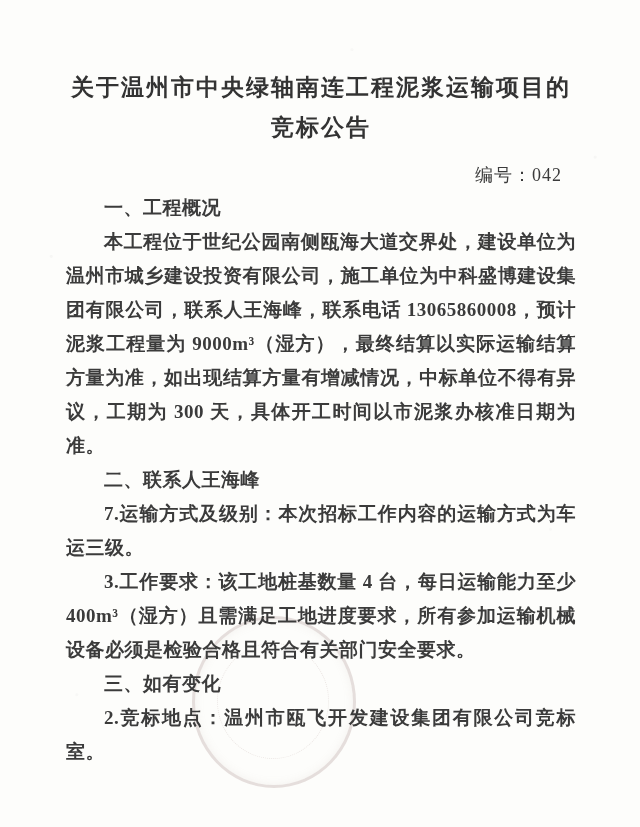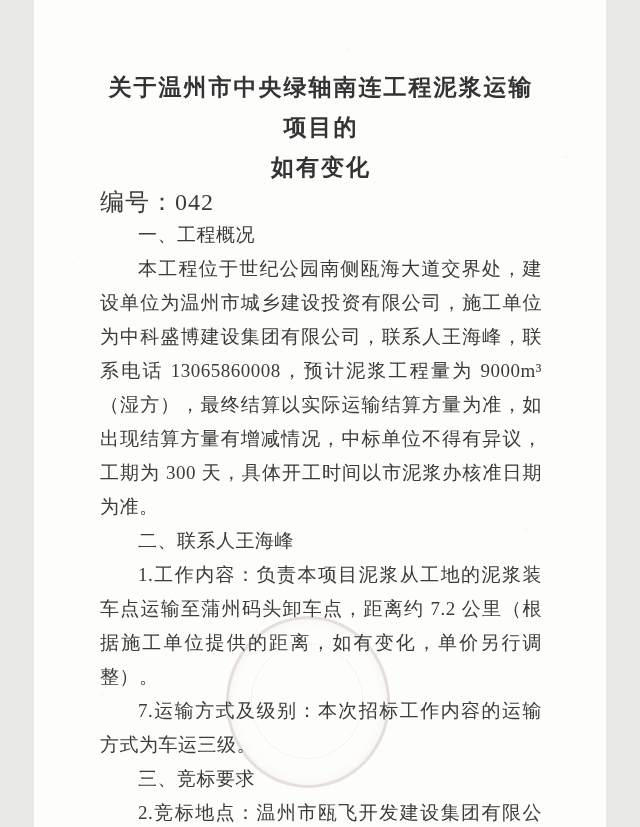--- a/index.html
+++ b/index.html
@@ -2,21 +2,21 @@
 <html><head>
 <meta charset="utf-8">
 <style>
   html, body {
     margin: 0;
     padding: 0;
     background: #e8e8e6;
   }
   .scan-page {
     position: relative;
-    width: 572px;
+    width: 640px;
     height: 827px;
     margin: 0 auto;
     background-color: #fdfdfb;
     background-image:
       radial-gradient(circle at 8% 31%, rgba(120,120,120,0.05) 0 1px, transparent 2px),
       radial-gradient(circle at 93% 19%, rgba(120,120,120,0.05) 0 1px, transparent 2px),
       radial-gradient(circle at 55% 6%, rgba(120,120,120,0.04) 0 1px, transparent 2px),
       radial-gradient(circle at 86% 64%, rgba(120,120,120,0.04) 0 1px, transparent 2px),
       radial-gradient(circle at 12% 84%, rgba(120,120,120,0.04) 0 1px, transparent 2px);
     overflow: hidden;
@@ -31,36 +31,39 @@
   .doc-title {
     margin: 0;
     text-align: center;
     font-size: 23px;
     font-weight: 600;
     line-height: 40px;
     letter-spacing: 2px;
     color: #333333;
   }
   .doc-number {
-    font-size: 24px;
+    text-align: right;
+    font-size: 18px;
     line-height: 28px;
     padding-right: 14px;
     letter-spacing: 1px;
+    margin-top: 13px;
   }
   .body-text {
     margin-top: 2px;
   }
   .block {
     margin: 0;
     font-size: 19px;
     line-height: 34px;
     letter-spacing: 0.5px;
     text-indent: 2em;
     text-align: justify;
     text-justify: inter-ideograph;
+    font-weight: bold;
   }
   .seal {
     position: absolute;
     left: 192px;
     top: 616px;
     width: 158px;
     height: 166px;
     border-radius: 50%;
     border: 3px solid rgba(176, 153, 150, 0.30);
     box-shadow: inset 0 0 10px rgba(176, 153, 150, 0.12);
@@ -82,29 +85,29 @@
 <body>
 
 <div class="scan-page">
 
   <div class="seal"></div>
 
   <div class="content">
 
     <h1 class="doc-title">
       <span>关于温州市中央绿轴南连工程泥浆运输项目的</span><br>
-      <span>如有变化</span>
+      <span>竞标公告</span>
     </h1>
 
     <div class="doc-number">编号：042</div>
 
     <div class="body-text">
       <p class="block">一、工程概况</p>
       <p class="block">本工程位于世纪公园南侧瓯海大道交界处，建设单位为温州市城乡建设投资有限公司，施工单位为中科盛博建设集团有限公司，联系人王海峰，联系电话 13065860008，预计泥浆工程量为 9000m³（湿方），最终结算以实际运输结算方量为准，如出现结算方量有增减情况，中标单位不得有异议，工期为 300 天，具体开工时间以市泥浆办核准日期为准。</p>
       <p class="block">二、联系人王海峰</p>
-      <p class="block">1.工作内容：负责本项目泥浆从工地的泥浆装车点运输至蒲州码头卸车点，距离约 7.2 公里（根据施工单位提供的距离，如有变化，单价另行调整）。</p>
       <p class="block">7.运输方式及级别：本次招标工作内容的运输方式为车运三级。</p>
-      <p class="block">三、竞标要求</p>
+      <p class="block">3.工作要求：该工地桩基数量 4 台，每日运输能力至少 400m³（湿方）且需满足工地进度要求，所有参加运输机械设备必须是检验合格且符合有关部门安全要求。</p>
+      <p class="block">三、如有变化</p>
       <p class="block">2.竞标地点：温州市瓯飞开发建设集团有限公司竞标室。</p>
     </div>
 
   </div>
 </div>
 
 </body></html>

